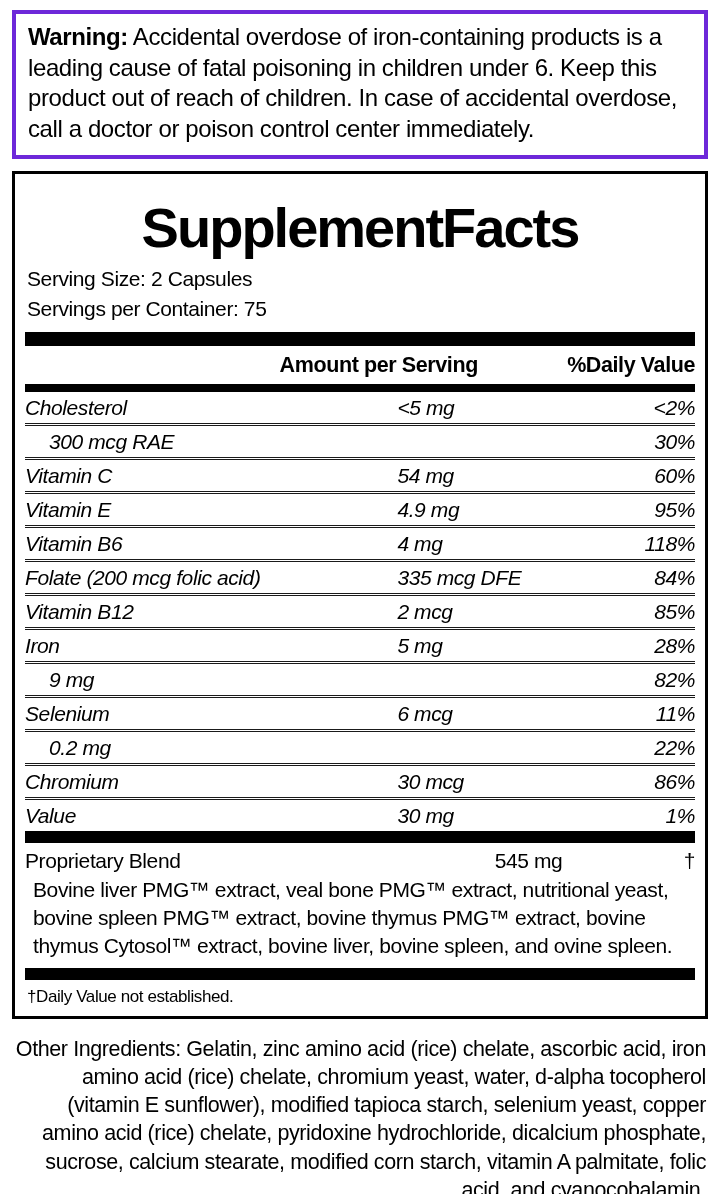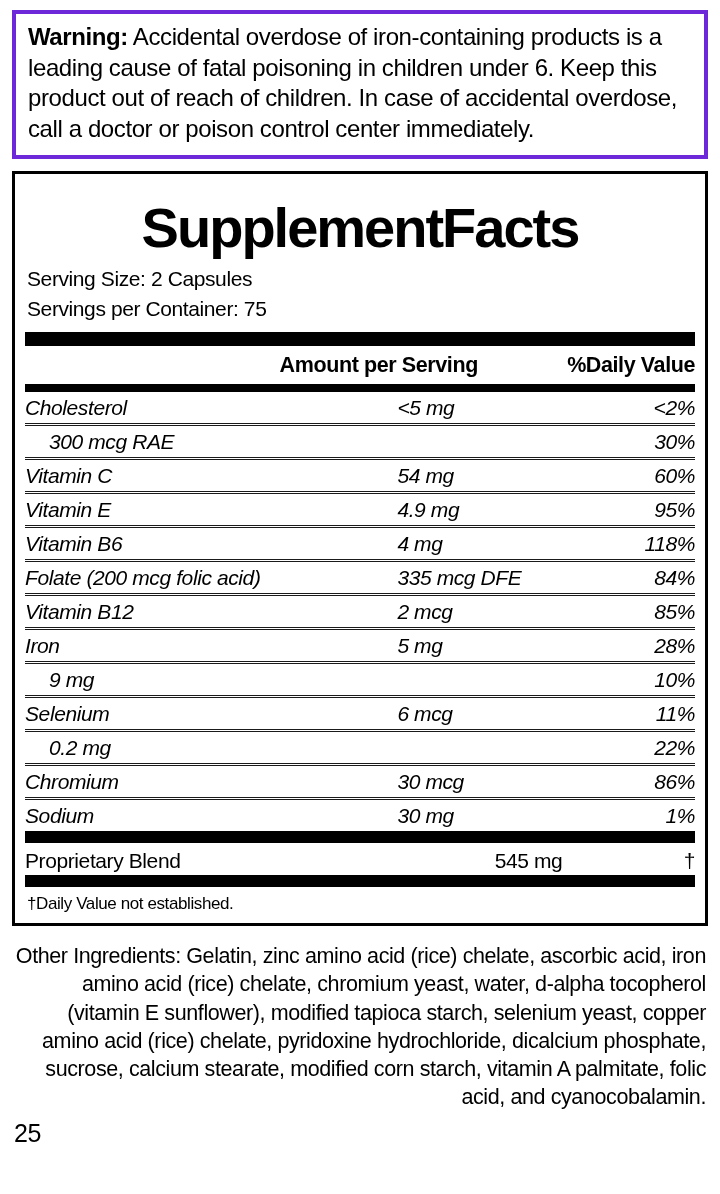--- a/index.html
+++ b/index.html
@@ -185,55 +185,56 @@
         </div>
 
         <div class="row">
           <span class="n">Iron</span>
           <span class="a">5 mg</span>
           <span class="d">28%</span>
         </div>
 
         <div class="row">
           <span class="a">9 mg</span>
-          <span class="d">10%</span>
+          <span class="d">82%</span>
         </div>
 
         <div class="row">
           <span class="n">Selenium</span>
           <span class="a">6 mcg</span>
           <span class="d">11%</span>
         </div>
 
         <div class="row">
           <span class="a">0.2 mg</span>
           <span class="d">22%</span>
         </div>
 
         <div class="row">
           <span class="n">Chromium</span>
           <span class="a">30 mcg</span>
           <span class="d">86%</span>
         </div>
 
         <div class="row last">
-          <span class="n">Sodium</span>
+          <span class="n">Value</span>
           <span class="a">30 mg</span>
           <span class="d">1%</span>
         </div>
 
     </div>
 
     <div class="bar bar-lg"></div>
 
     <div class="blend-row">
       <span class="n">Proprietary Blend</span>
       <span class="a">545 mg</span>
       <span class="d">†</span>
     </div>
+    <div class="blend-desc">Bovine liver PMG™ extract, veal bone PMG™ extract, nutritional yeast, bovine spleen PMG™ extract, bovine thymus PMG™ extract, bovine thymus Cytosol™ extract, bovine liver, bovine spleen, and ovine spleen.</div>
 
     <div class="bar bar-lg"></div>
 
     <div class="footnote">†Daily Value not established.</div>
 
   </div>
 
   <div class="other-ingredients">Other Ingredients: Gelatin, zinc amino acid (rice) chelate, ascorbic acid, iron amino acid (rice) chelate, chromium yeast, water, d-alpha tocopherol (vitamin E sunflower), modified tapioca starch, selenium yeast, copper amino acid (rice) chelate, pyridoxine hydrochloride, dicalcium phosphate, sucrose, calcium stearate, modified corn starch, vitamin A palmitate, folic acid, and cyanocobalamin.</div>
 
   <div class="page-number">25</div>

